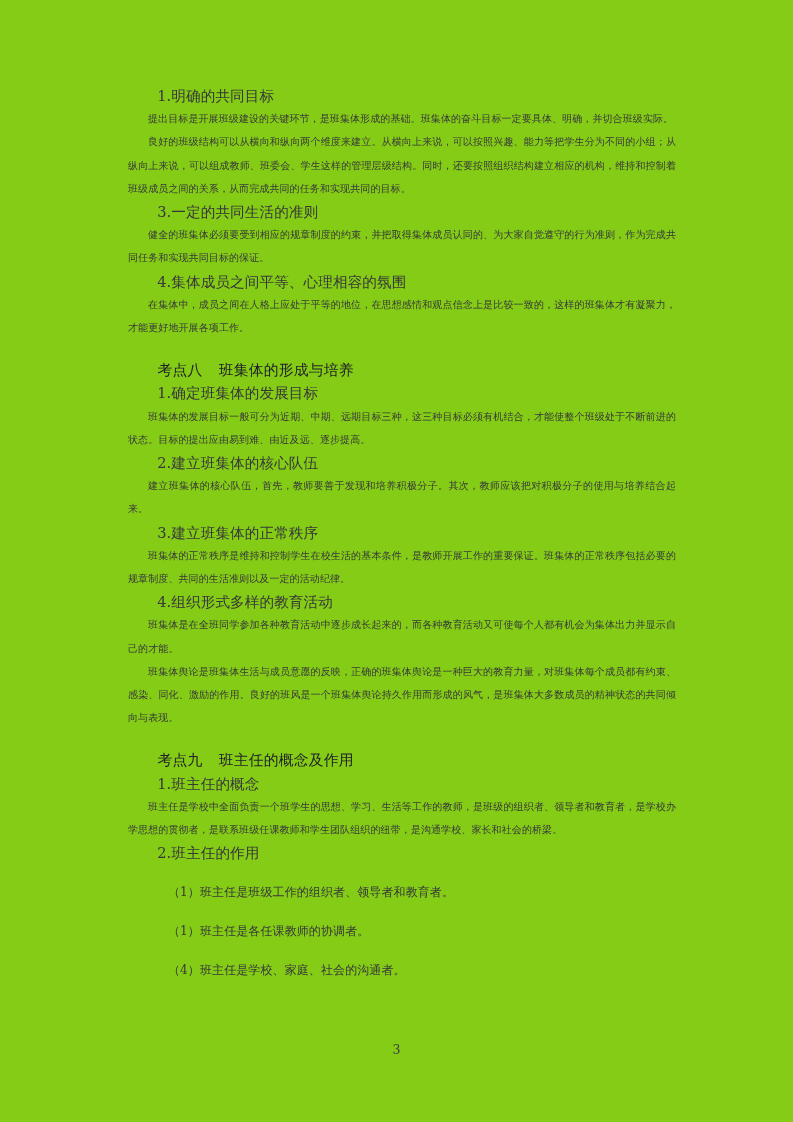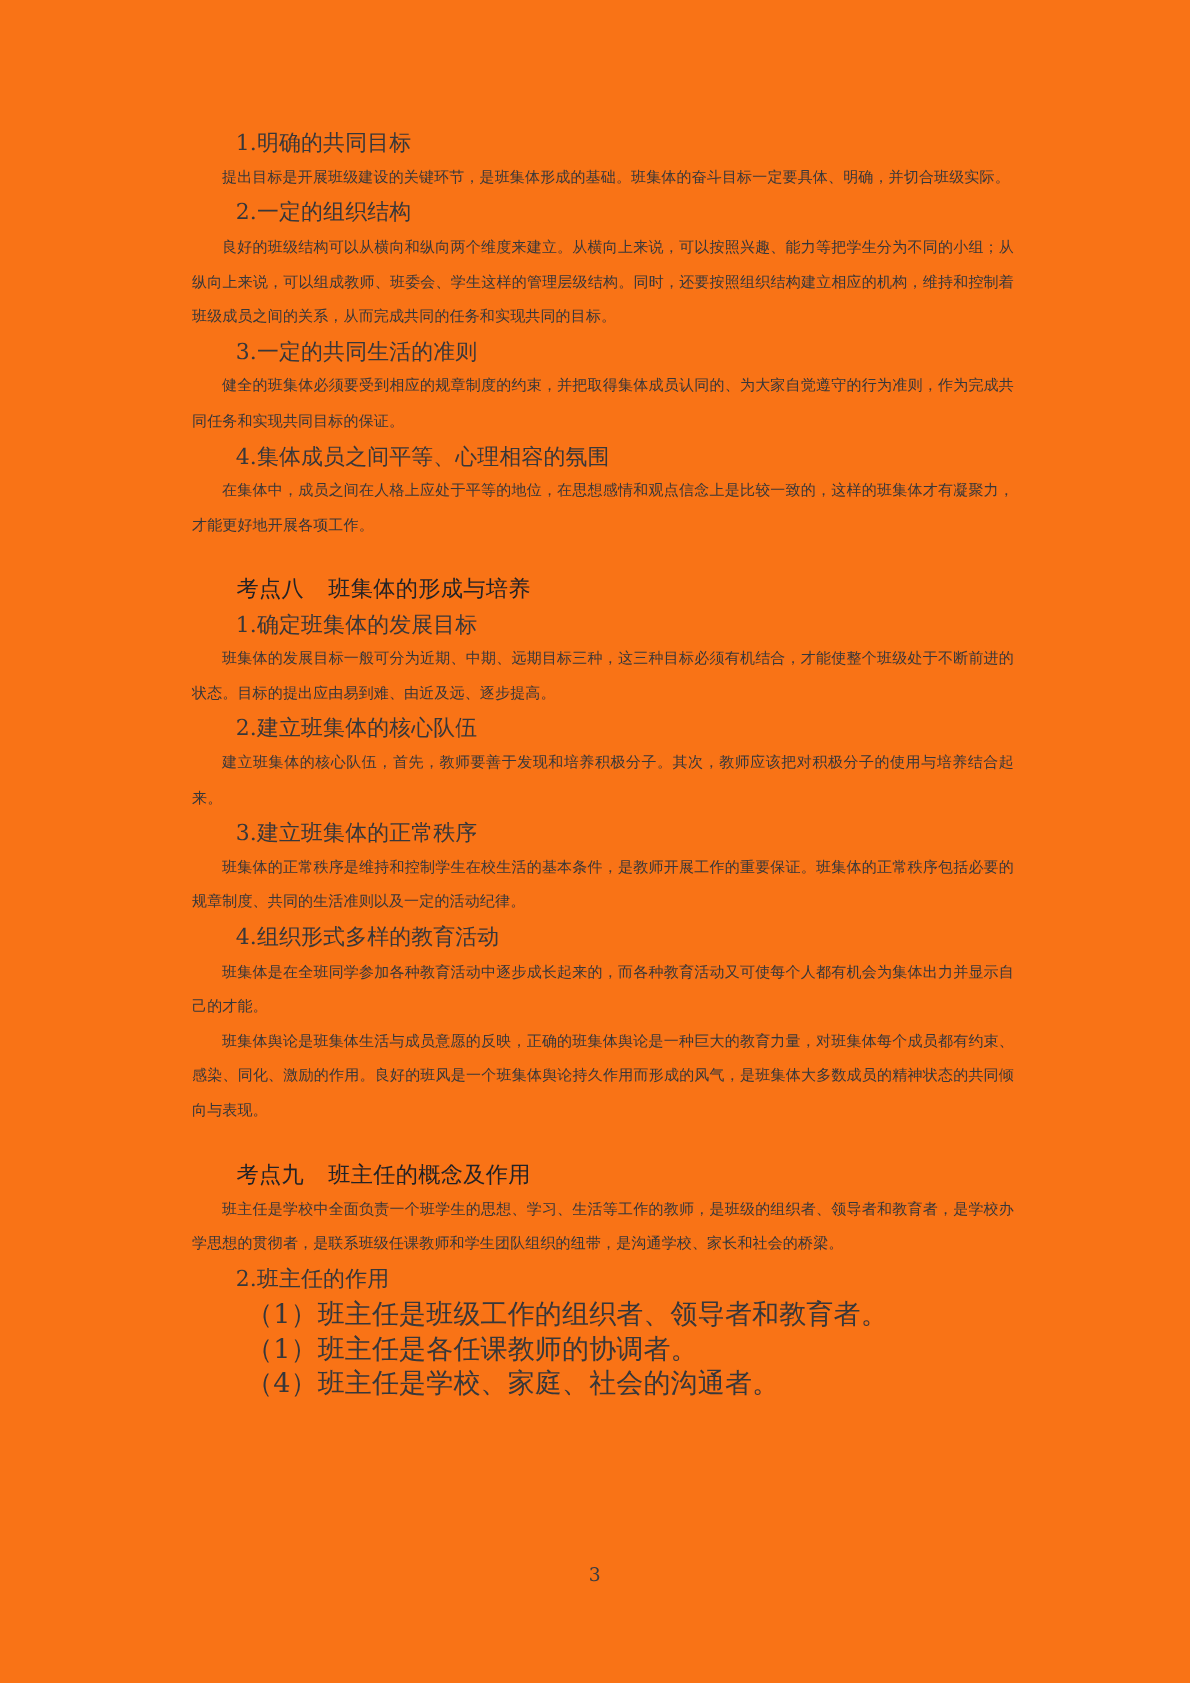--- a/index.html
+++ b/index.html
@@ -13,21 +13,21 @@
     position: relative;
     font-family: "DejaVu Serif", "Liberation Serif", serif;
     overflow: hidden;
   }
   .page {
     position: absolute;
     left: 0;
     top: 0;
     width: 793px;
     height: 1122px;
-    background: #f97316;
+    background: #84cc16;
   }
   .content {
     position: absolute;
     left: 128px;
     top: 84px;
     width: 548px;
   }
   .para {
     font-size: 10px;
     line-height: 23.2px;
@@ -59,24 +59,24 @@
     font-family: "DejaVu Sans", "Liberation Sans", sans-serif;
   }
   .kaodian .gap {
     display: inline-block;
     width: 1.1em;
   }
   .spacer {
     height: 19px;
   }
   .list-item {
-    font-size: 18px;
+    font-size: 12px;
     line-height: 23.2px;
     color: #37373a;
-    margin: 0;
+    margin: 16px;
     text-indent: 2em;
     letter-spacing: 0.1px;
   }
   .page-number {
     position: absolute;
     left: 0;
     top: 1042px;
     width: 793px;
     text-align: center;
     font-size: 12.5px;
@@ -84,39 +84,39 @@
     font-family: "DejaVu Serif", "Liberation Serif", serif;
   }
 </style>
 </head>
 <body>
 
 <div class="page">
   <div class="content" id="body-root">
       <p class="sub-head">1.明确的共同目标</p>
       <p class="para">提出目标是开展班级建设的关键环节，是班集体形成的基础。班集体的奋斗目标一定要具体、明确，并切合班级实际。</p>
-      <p class="sub-head">2.一定的组织结构</p>
       <p class="para">良好的班级结构可以从横向和纵向两个维度来建立。从横向上来说，可以按照兴趣、能力等把学生分为不同的小组；从纵向上来说，可以组成教师、班委会、学生这样的管理层级结构。同时，还要按照组织结构建立相应的机构，维持和控制着班级成员之间的关系，从而完成共同的任务和实现共同的目标。</p>
       <p class="sub-head">3.一定的共同生活的准则</p>
       <p class="para">健全的班集体必须要受到相应的规章制度的约束，并把取得集体成员认同的、为大家自觉遵守的行为准则，作为完成共同任务和实现共同目标的保证。</p>
       <p class="sub-head">4.集体成员之间平等、心理相容的氛围</p>
       <p class="para">在集体中，成员之间在人格上应处于平等的地位，在思想感情和观点信念上是比较一致的，这样的班集体才有凝聚力，才能更好地开展各项工作。</p>
       <div class="spacer"></div>
       <p class="kaodian"><span>考点八</span><span class="gap"></span><span>班集体的形成与培养</span></p>
       <p class="sub-head">1.确定班集体的发展目标</p>
       <p class="para">班集体的发展目标一般可分为近期、中期、远期目标三种，这三种目标必须有机结合，才能使整个班级处于不断前进的状态。目标的提出应由易到难、由近及远、逐步提高。</p>
       <p class="sub-head">2.建立班集体的核心队伍</p>
       <p class="para">建立班集体的核心队伍，首先，教师要善于发现和培养积极分子。其次，教师应该把对积极分子的使用与培养结合起来。</p>
       <p class="sub-head">3.建立班集体的正常秩序</p>
       <p class="para">班集体的正常秩序是维持和控制学生在校生活的基本条件，是教师开展工作的重要保证。班集体的正常秩序包括必要的规章制度、共同的生活准则以及一定的活动纪律。</p>
       <p class="sub-head">4.组织形式多样的教育活动</p>
       <p class="para">班集体是在全班同学参加各种教育活动中逐步成长起来的，而各种教育活动又可使每个人都有机会为集体出力并显示自己的才能。</p>
       <p class="para">班集体舆论是班集体生活与成员意愿的反映，正确的班集体舆论是一种巨大的教育力量，对班集体每个成员都有约束、感染、同化、激励的作用。良好的班风是一个班集体舆论持久作用而形成的风气，是班集体大多数成员的精神状态的共同倾向与表现。</p>
       <div class="spacer"></div>
       <p class="kaodian"><span>考点九</span><span class="gap"></span><span>班主任的概念及作用</span></p>
+      <p class="sub-head">1.班主任的概念</p>
       <p class="para">班主任是学校中全面负责一个班学生的思想、学习、生活等工作的教师，是班级的组织者、领导者和教育者，是学校办学思想的贯彻者，是联系班级任课教师和学生团队组织的纽带，是沟通学校、家长和社会的桥梁。</p>
       <p class="sub-head">2.班主任的作用</p>
       <p class="list-item">（1）班主任是班级工作的组织者、领导者和教育者。</p>
       <p class="list-item">（1）班主任是各任课教师的协调者。</p>
       <p class="list-item">（4）班主任是学校、家庭、社会的沟通者。</p>
     </div>
   <div class="page-number">3</div>
 </div>
 
 </body></html>

